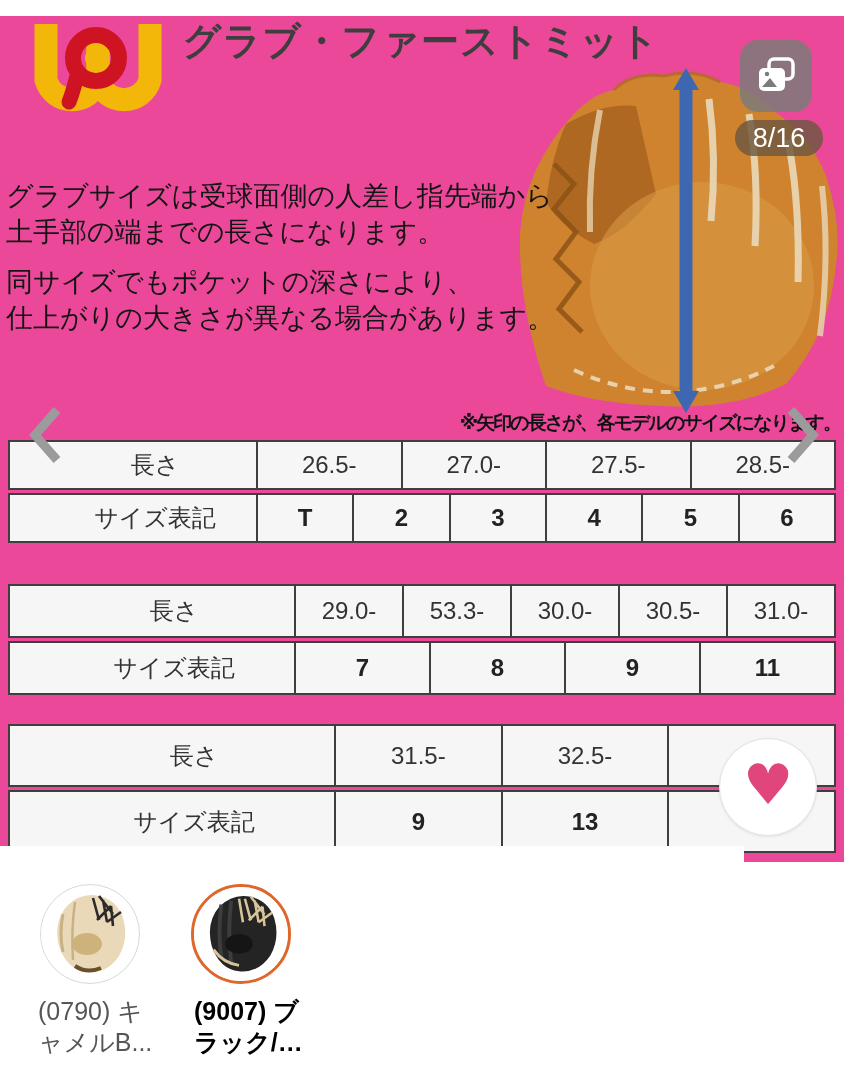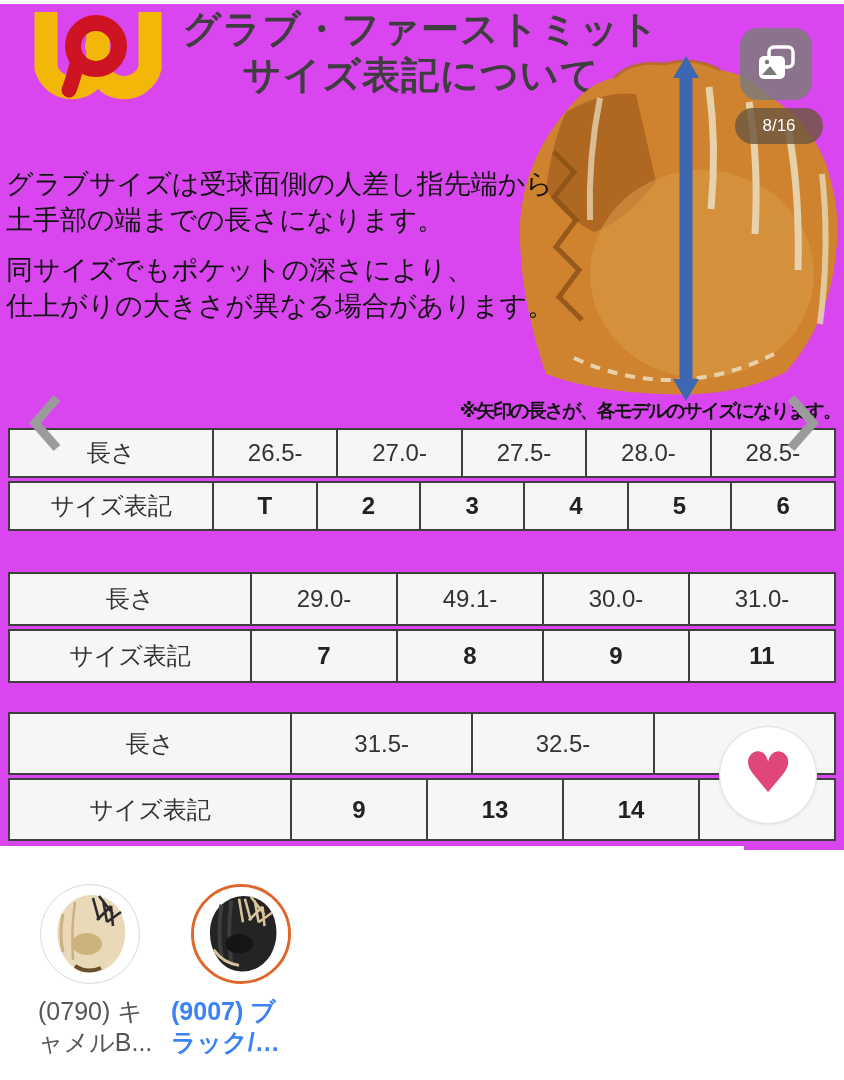--- a/index.html
+++ b/index.html
@@ -1,21 +1,21 @@
 <!DOCTYPE html>
 <html><head>
 <meta charset="utf-8">
 <style>
   * { margin:0; padding:0; box-sizing:border-box; }
   html,body { background:#fff; }
   body { font-family:"Liberation Sans","DejaVu Sans",sans-serif; }
   .screen { position:relative; width:844px; height:1080px; overflow:hidden; background:#fff; margin:0 auto; }
 
   
-  .carousel { position:absolute; left:0; top:4px; width:844px; height:846px; background:#d946ef; overflow:hidden; }
+  .carousel { position:absolute; left:0; top:16px; width:844px; height:846px; background:#ec4899; overflow:hidden; }
 
   .brand-logo { position:absolute; left:22px; top:6px; }
 
   .page-title { position:absolute; left:168px; top:2px; width:506px; text-align:center;
     font-size:38px; font-weight:bold; color:#3e3e3e; line-height:1.22; letter-spacing:1px; }
   .page-title span { display:block; }
 
   .body-text { position:absolute; left:6px; width:575px; font-size:27px; font-weight:500;
     color:#141414; line-height:1.35; white-space:pre-line; letter-spacing:0px;margin-top:34px; }
   .p1 { top:128px; } .p2 { top:214px; } .p3 { top:299px; }
@@ -26,73 +26,72 @@
   .arrow-note { position:absolute; right:4px; top:394px; font-size:19px; font-weight:bold;
     color:#111; letter-spacing:-2px; white-space:nowrap; }
 
   
   .size-table { position:absolute; left:8px; width:828px; }
   .t1 { top:424px; } .t2 { top:568px; } .t3 { top:708px; }
   .trow { display:flex; border:2px solid #3f3f3f; background:#f6f6f6; margin-bottom:3px; }
   .t1 .trow { height:50px; } .t2 .trow { height:54px; } .t3 .trow { height:63px; }
   .cell { flex:1; display:flex; align-items:center; justify-content:center;
     border-left:2px solid #3f3f3f; font-size:24px; color:#333; }
-  .cell:first-child { border-left:none; flex:0 0 auto; }
+  .cell:first-child { border-left:none; flex:0 0 auto;margin-left:44px; }
   .t1 .cell:first-child { width:202px; }
   .t2 .cell:first-child { width:240px; }
   .t3 .cell:first-child { width:280px; }
   .num { font-weight:bold; color:#222; }
 
   
   .chev { position:absolute; background:none; border:none; cursor:pointer; padding:0; }
   .chev-left { left:28px; top:390px; }
   .chev-right { left:786px; top:390px; }
 
   .photos-btn { position:absolute; left:740px; top:24px; width:72px; height:72px;
     border:none; border-radius:18px; background:rgba(125,123,121,0.85);
     display:flex; align-items:center; justify-content:center; cursor:pointer; }
   .page-pill { position:absolute; left:735px; top:104px; min-width:88px; height:36px;
-    border-radius:18px; background:rgba(109,87,64,0.82); color:#fff; font-size:17px;
+    border-radius:18px; background:rgba(109,87,64,0.82); color:#fff; font-size:27px;
     display:flex; align-items:center; justify-content:center; padding:0 16px; }
 
   .heart-btn { position:absolute; left:719px; top:722px; width:98px; height:98px;
     border-radius:50%; background:#fff; border:1px solid #e2e2e2; cursor:pointer;
     display:flex; align-items:center; justify-content:center;
     box-shadow:0 1px 3px rgba(0,0,0,0.08); }
   .heart-btn span { font-family:"DejaVu Sans",sans-serif; font-size:56px; color:#e0457b; line-height:1; margin-top:-4px; }
 
   
   .thumbs { position:absolute; left:0; top:846px; width:744px; height:234px; background:#fff; }
   .thumb { position:absolute; top:38px; width:100px; height:100px; border-radius:50%;
     background:#fff; border:1px solid #d8d8d8; overflow:hidden; padding:0; cursor:pointer; }
   .thumb svg { display:block; }
   .thumb-1 { left:40px; }
   .thumb-2 { left:191px; border:3px solid #e0672b; }
   .thumb-label { position:absolute; top:150px; font-size:25px; line-height:1.25; }
   .label-1 { left:38px; width:118px; color:#565656; }
-  .label-2 { left:171px; width:124px; color:#3b82f6; font-weight:bold; }
+  .label-2 { left:194px; width:124px; color:#000000; font-weight:bold; }
 </style>
 </head>
 <body>
 
 <div class="screen">
 
   <section class="carousel">
 
     <svg class="brand-logo" width="150" height="112" viewBox="0 0 150 112">
       <path d="M24,2 V58 A27,27 0 0 0 76,58 V12" fill="none" stroke="#f3b70a" stroke-width="23"></path>
       <path d="M76,12 V58 A27,27 0 0 0 128,58 V2" fill="none" stroke="#f3b70a" stroke-width="23"></path>
       <circle cx="74" cy="36" r="23" fill="none" stroke="#ce1323" stroke-width="16"></circle>
       <path d="M56,50 Q51,70 47,80" fill="none" stroke="#ce1323" stroke-width="15" stroke-linecap="round"></path>
       <circle cx="74" cy="36" r="11" fill="#f3b70a"></circle>
     </svg>
 
     <h1 class="page-title">
       <span>グラブ・ファーストミット</span>
-      <span>サイズ表記について</span>
     </h1>
 
     <svg class="glove-photo" width="340" height="360" viewBox="0 0 340 360">
       <path d="M42,332 Q14,250 16,180 Q20,115 68,62 Q88,40 110,36 Q128,18 160,22 Q190,14 216,28 Q244,32 262,52 Q305,78 322,122 Q338,170 332,210 Q326,280 282,330 Q230,356 160,352 Q90,350 42,332 Z" fill="#d0832f"></path>
       <path d="M62,70 Q100,48 132,52 L152,140 Q120,180 90,190 Q56,172 42,148 Q48,100 62,70 Z" fill="#a96420" opacity="0.85"></path>
       <ellipse cx="198" cy="232" rx="112" ry="104" fill="#d99a47" opacity="0.55"></ellipse>
       <path d="M205,45 q8,60 2,122" fill="none" stroke="#e9d9b9" stroke-width="7" opacity="0.9"></path>
       <path d="M245,60 q10,62 6,132" fill="none" stroke="#e9d9b9" stroke-width="7" opacity="0.9"></path>
       <path d="M284,86 q12,62 10,142" fill="none" stroke="#e9d9b9" stroke-width="7" opacity="0.9"></path>
       <path d="M96,56 q-12,60 -10,122" fill="none" stroke="#e9d9b9" stroke-width="6" opacity="0.75"></path>
@@ -114,40 +113,40 @@
 仕上がりの大きさが異なる場合があります。</p>
 
     <div class="arrow-note">※矢印の長さが、各モデルのサイズになります。</div>
 
     <div class="size-table t1">
       <div class="trow">
         <div class="cell">長さ</div>
         <div class="cell">26.5-</div>
         <div class="cell">27.0-</div>
         <div class="cell">27.5-</div>
-        <div class="cell">28.0-</div>
         <div class="cell">28.5-</div>
       </div>
       <div class="trow">
         <div class="cell">サイズ表記</div>
         <div class="cell num">T</div>
         <div class="cell num">2</div>
         <div class="cell num">3</div>
         <div class="cell num">4</div>
         <div class="cell num">5</div>
         <div class="cell num">6</div>
       </div>
     </div>
 
     <div class="size-table t2">
       <div class="trow">
         <div class="cell">長さ</div>
         <div class="cell">29.0-</div>
-        <div class="cell">49.1-</div>
+        <div class="cell">53.3-</div>
         <div class="cell">30.0-</div>
+        <div class="cell">30.5-</div>
         <div class="cell">31.0-</div>
       </div>
       <div class="trow">
         <div class="cell">サイズ表記</div>
         <div class="cell num">7</div>
         <div class="cell num">8</div>
         <div class="cell num">9</div>
         <div class="cell num">11</div>
       </div>
     </div>
@@ -156,21 +155,20 @@
       <div class="trow">
         <div class="cell">長さ</div>
         <div class="cell">31.5-</div>
         <div class="cell">32.5-</div>
         <div class="cell"></div>
       </div>
       <div class="trow">
         <div class="cell">サイズ表記</div>
         <div class="cell num">9</div>
         <div class="cell num">13</div>
-        <div class="cell num">14</div>
         <div class="cell num"></div>
       </div>
     </div>
 
     <button class="chev chev-left" aria-label="previous image">
       <svg width="34" height="58" viewBox="0 0 34 58">
         <polyline points="29,4 7,29 29,54" fill="none" stroke="#9b9b9b" stroke-width="9"></polyline>
       </svg>
     </button>
     <button class="chev chev-right" aria-label="next image">

